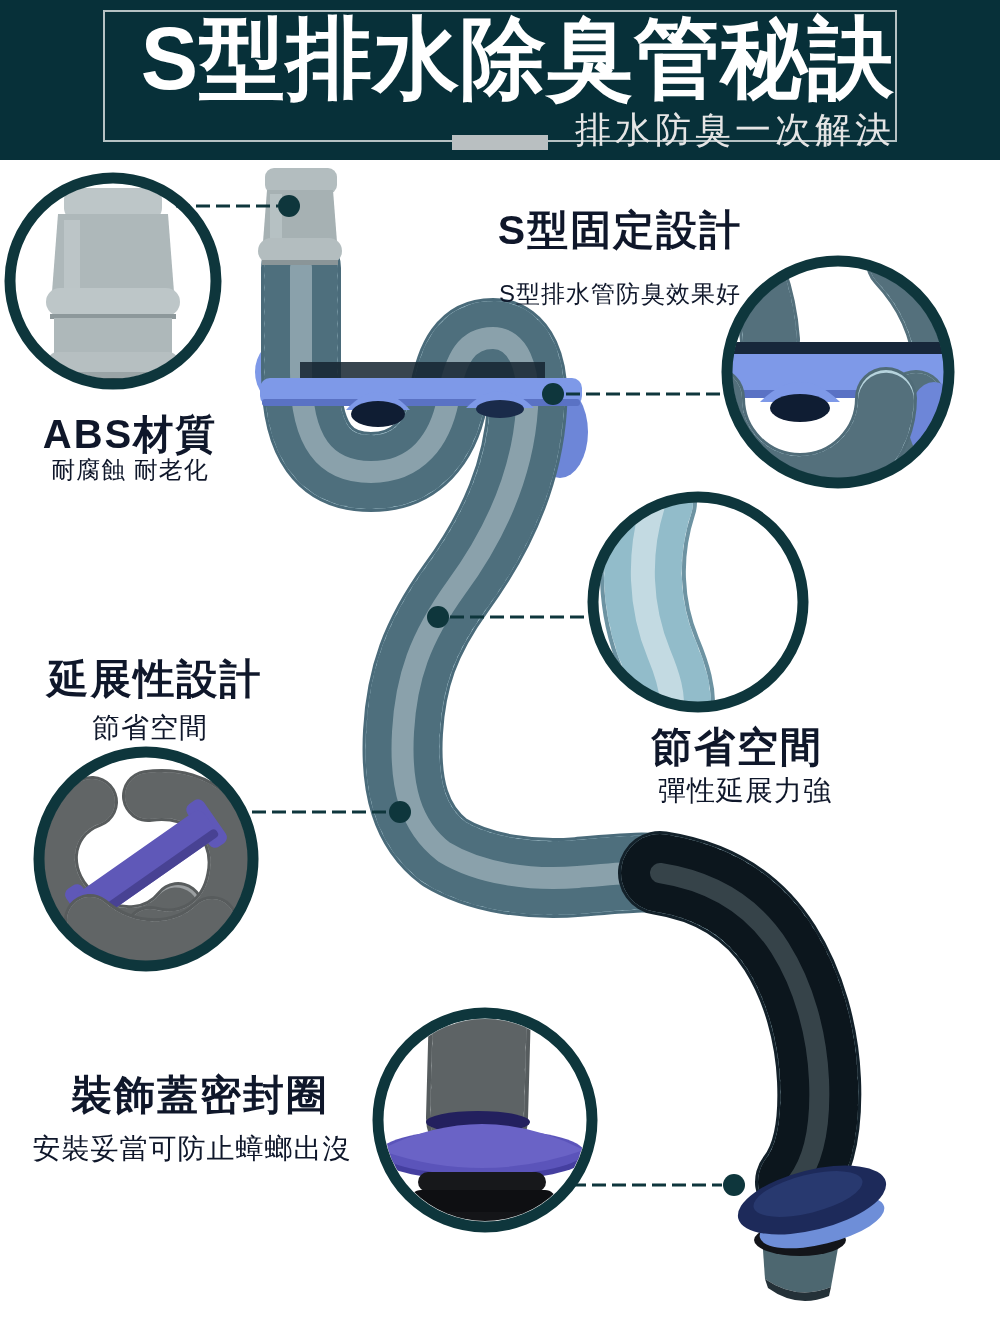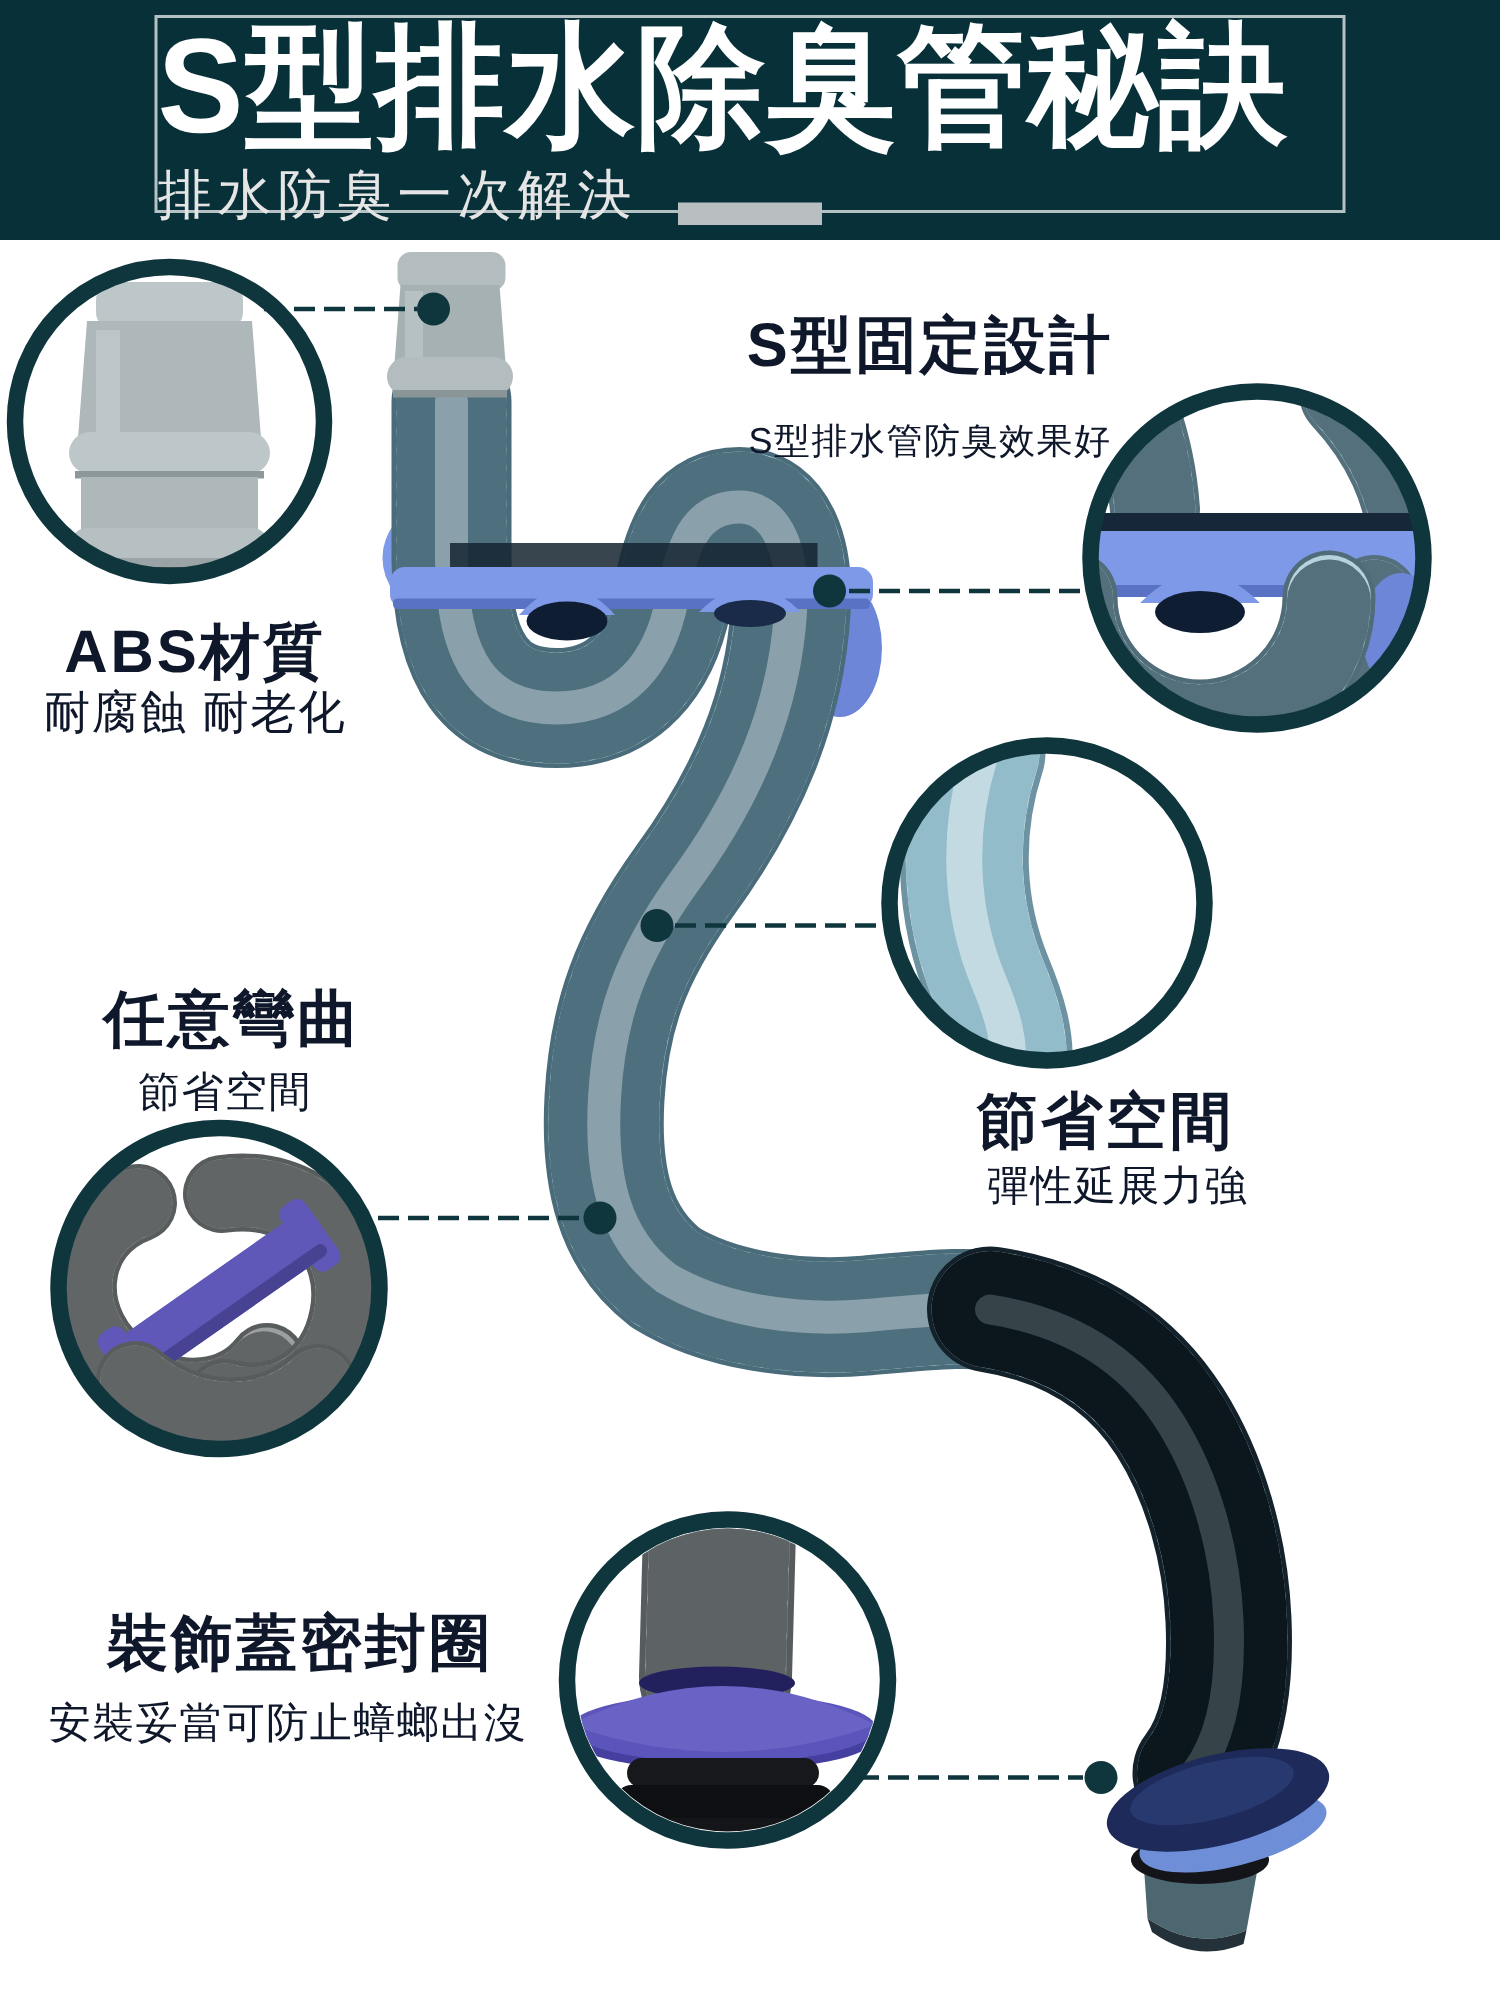--- a/index.html
+++ b/index.html
@@ -1,21 +1,21 @@
 <!DOCTYPE html>
 <html><head>
 <meta charset="utf-8">
 <style>
   html,body{margin:0;padding:0;background:#ffffff;}
   .page{position:relative;width:1000px;height:1327px;background:#ffffff;overflow:hidden;
         font-family:"Liberation Sans","DejaVu Sans",sans-serif;}
   
   .hdr{position:absolute;left:0;top:0;width:1000px;height:160px;background:#073039;}
   .hframe{position:absolute;left:103px;top:10px;width:794px;height:132px;
-          border:2px solid #b5c2c4;box-sizing:border-box;text-align:left;}
+          border:2px solid #b5c2c4;box-sizing:border-box;text-align:right;}
   .htitle{margin-top:0px;font-size:86px;line-height:92px;font-weight:900;color:#ffffff;
           letter-spacing:1px;white-space:nowrap;transform:scaleY(1.04);}
   .hsub{margin-top:2px;font-size:36px;font-weight:500;color:#e5e5e5;letter-spacing:4px;}
   .hbar{position:absolute;left:452px;top:135px;width:96px;height:15px;background:#b9bfc1;}
   
   .stage{position:absolute;left:0;top:160px;width:1000px;height:1167px;}
   .stage svg{position:absolute;left:0;top:0;}
   .label{position:absolute;color:#0f172a;text-align:center;white-space:nowrap;}
   .lt{font-weight:700;letter-spacing:2px;}
   .ls{font-weight:500;letter-spacing:1px;}
@@ -228,23 +228,23 @@
       <circle cx="438" cy="457" r="11"></circle>
       <circle cx="400" cy="652" r="11"></circle>
       <circle cx="734" cy="1025" r="11"></circle>
     </g>
   </svg>
 
   <div class="label lt" style="left:450px;top:43px;width:340px;font-size:41px;">S型固定設計</div>
   <div class="label ls" style="left:450px;top:118px;width:340px;font-size:24px;">S型排水管防臭效果好</div>
 
   <div class="label lt" style="left:20px;top:247px;width:220px;font-size:40px;">ABS材質</div>
-  <div class="label ls" style="left:10px;top:294px;width:240px;font-size:31px;">耐腐蝕 耐老化</div>
-
-  <div class="label lt" style="left:35px;top:492px;width:240px;font-size:41px;">任意彎曲</div>
+  <div class="label ls" style="left:10px;top:294px;width:240px;font-size:24px;">耐腐蝕 耐老化</div>
+
+  <div class="label lt" style="left:35px;top:492px;width:240px;font-size:41px;">延展性設計</div>
   <div class="label ls" style="left:30px;top:549px;width:240px;font-size:28px;">節省空間</div>
 
   <div class="label lt" style="left:597px;top:560px;width:280px;font-size:41px;">節省空間</div>
   <div class="label ls" style="left:605px;top:612px;width:280px;font-size:28px;">彈性延展力強</div>
 
   <div class="label lt" style="left:50px;top:908px;width:300px;font-size:41px;">裝飾蓋密封圈</div>
   <div class="label ls" style="left:22px;top:970px;width:340px;font-size:28px;">安裝妥當可防止蟑螂出沒</div>
 
   </div>
 </div>

